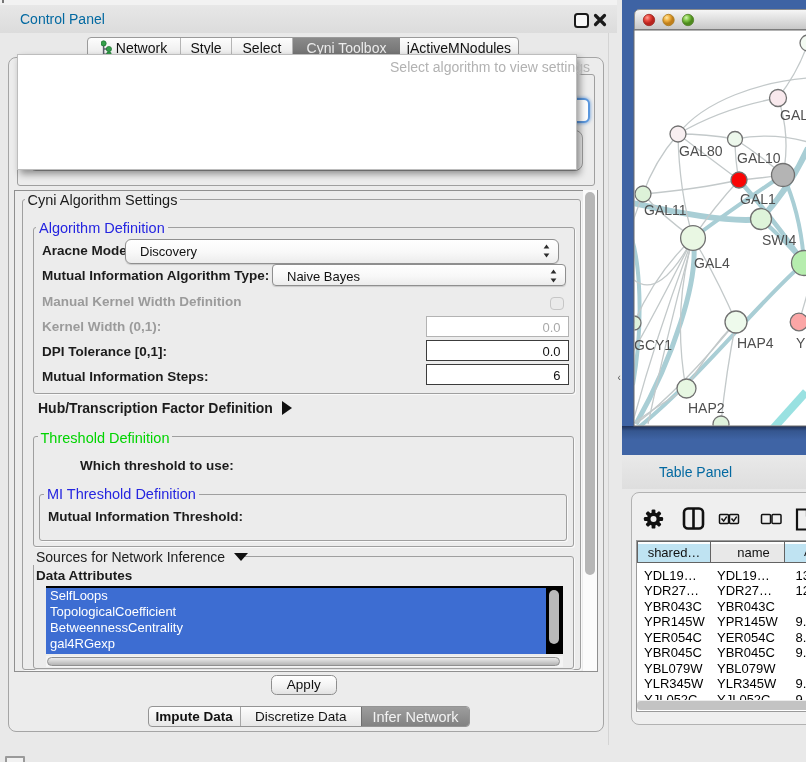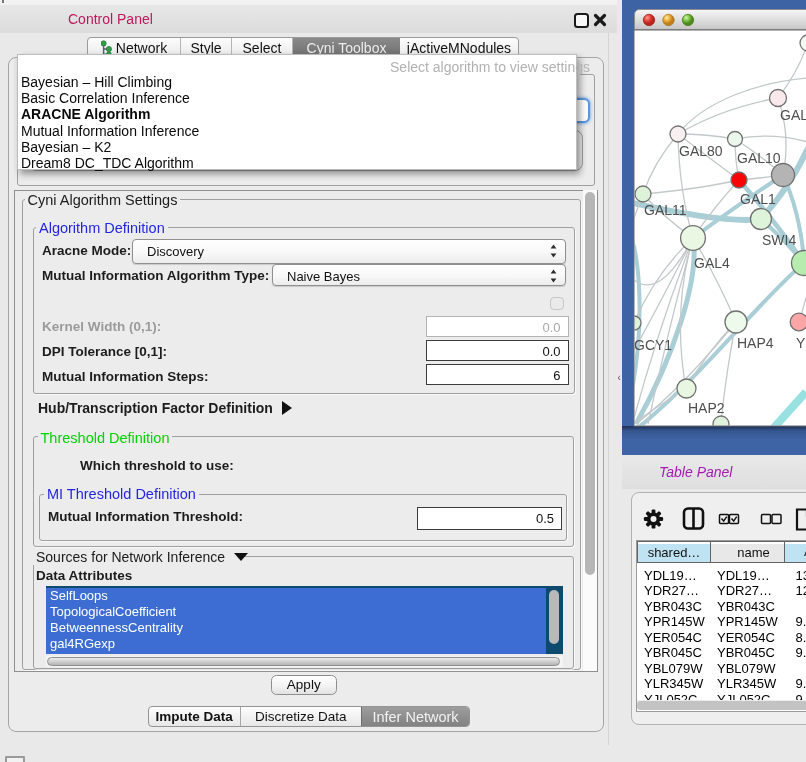--- a/index.html
+++ b/index.html
@@ -23,21 +23,21 @@
 </head>
 <body>
 <div id="stage">
 
   <div class="abs" style="left:0;top:0;width:617px;height:762px;background:#e9e9e9;"></div>
 
   <div class="abs" style="left:0;top:0;width:617px;height:5px;background:#f2f2f2;"></div>
   <div class="abs" style="left:2px;top:0;width:2px;height:3px;background:#777;"></div>
 
   <div class="abs" style="left:0;top:5px;width:617px;height:28px;background:linear-gradient(#e7e7e7,#dcdcdc);"></div>
-  <div class="abs" style="left:20px;top:11px;font-size:14px;color:#be185d;margin-left:48px;">Control Panel</div>
+  <div class="abs" style="left:20px;top:11px;font-size:14px;color:#0369a1;">Control Panel</div>
   <div class="abs" style="left:574px;top:12.5px;width:15px;height:15px;border:2.2px solid #1a1a1a;border-radius:3.5px;background:#f8f8f8;"></div>
   <svg class="abs" style="left:593px;top:13px;" width="14" height="14" viewBox="0 0 14 14">
       <path d="M2.5 2.5 L11.5 11.5 M11.5 2.5 L2.5 11.5" stroke="#1a1a1a" stroke-width="3.2" stroke-linecap="round"></path>
     </svg>
 
   <div class="abs" style="left:87px;top:37px;width:432px;height:21px;border:1px solid #9a9a9a;border-radius:4px;background:linear-gradient(#fdfdfd,#e9e9e9);overflow:hidden;display:flex;">
     <div style="width:93px;border-right:1px solid #b5b5b5;display:flex;align-items:center;justify-content:center;font-size:14px;color:#111;">
       <svg width="11" height="16" viewBox="0 0 11 16" style="margin-right:4px;">
         <path d="M 2.6 4 V 14.2 H 6.5 M 2.6 9 H 6.5" stroke="#5a5f6b" stroke-width="1.5" fill="none"></path>
         <circle cx="2.6" cy="3.4" r="2.6" fill="#35a04a" stroke="#1e7030" stroke-width="0.7"></circle>
@@ -60,37 +60,38 @@
   <div class="gbox" style="left:21.5px;top:198.5px;width:559.5px;height:471.5px;"></div>
   <div class="grouptitle" style="left:24.5px;top:191.5px;color:#1c1c1c;">Cyni Algorithm Settings</div>
 
   <div class="abs" style="left:583px;top:190px;width:14px;height:481px;background:#fbfbfb;"></div>
   <div class="abs" style="left:584.5px;top:192px;width:10px;height:383px;background:#b6b6b6;border-radius:5px;"></div>
 
   <div class="gbox" style="left:33px;top:227px;width:541.5px;height:167px;"></div>
   <div class="grouptitle" style="left:36px;top:220px;color:#2525e0;">Algorithm Definition</div>
 
   <div class="lbl" style="left:42px;top:243px;">Aracne Mode:</div>
-  <div class="combo" style="left:132px;top:239px;width:434px;height:25px;">
+  <div class="combo" style="left:125px;top:239px;width:434px;height:25px;border-radius:6px;">
     <span class="ctext">Discovery</span>
       <svg class="stp" width="9" height="16" viewBox="0 0 9 16">
         <path d="M4.5 1.5 L7.4 5.6 H1.6 Z" fill="#2c2c2c"></path>
         <path d="M4.5 14.5 L1.6 10.4 H7.4 Z" fill="#2c2c2c"></path>
       </svg>
   </div>
 
   <div class="lbl" style="left:42px;top:268px;">Mutual Information Algorithm Type:</div>
   <div class="combo" style="left:272px;top:264px;width:294px;height:22px;">
     <span class="ctext">Naive Bayes</span>
       <svg class="stp" width="9" height="16" viewBox="0 0 9 16">
         <path d="M4.5 1.5 L7.4 5.6 H1.6 Z" fill="#2c2c2c"></path>
         <path d="M4.5 14.5 L1.6 10.4 H7.4 Z" fill="#2c2c2c"></path>
       </svg>
   </div>
 
+  <div class="lbl dis" style="left:42px;top:294px;">Manual Kernel Width Definition</div>
   <div class="abs" style="left:549.5px;top:296.5px;width:14px;height:13px;border:1px solid #c6c6c6;border-radius:4px;background:#eaeaea;"></div>
 
   <div class="lbl dis" style="left:42px;top:319px;">Kernel Width (0,1):</div>
   <div class="tfield" style="left:426px;top:315.5px;width:142.5px;height:21.5px;border:1px solid #b3b3b3;color:#a9a9a9;">
       <span>0.0</span>
     </div>
 
   <div class="lbl" style="left:42px;top:343.5px;">DPI Tolerance [0,1]:</div>
   <div class="tfield" style="left:426px;top:339.5px;width:142.5px;height:21.5px;border:1.5px solid #3c3c3c;color:#111;">
       <span>0.0</span>
@@ -105,30 +106,27 @@
   <div class="abs" style="left:282px;top:401px;width:0;height:0;border-left:10px solid #111;border-top:7px solid transparent;border-bottom:7px solid transparent;"></div>
 
   <div class="gbox" style="left:33px;top:436px;width:540.5px;height:111px;"></div>
   <div class="grouptitle" style="left:37.5px;top:429.5px;color:#00d400;">Threshold Definition</div>
 
   <div class="lbl" style="left:80px;top:457.5px;">Which threshold to use:</div>
 
   <div class="gbox" style="left:39px;top:493.5px;width:528px;height:47px;"></div>
   <div class="grouptitle" style="left:44px;top:486px;color:#2525e0;">MI Threshold Definition</div>
   <div class="lbl" style="left:48px;top:508.5px;">Mutual Information Threshold:</div>
-  <div class="tfield" style="left:417px;top:507px;width:145px;height:22.5px;border:1.5px solid #3c3c3c;color:#111;">
-      <span>0.5</span>
-    </div>
 
   <div class="gbox" style="left:33px;top:555.5px;width:540.5px;height:113px;"></div>
   <div class="grouptitle" style="left:33px;top:548.5px;color:#1c1c1c;font-size:14px;">Sources for Network Inference &nbsp;&nbsp;</div>
   <div class="abs" style="left:234px;top:553px;width:0;height:0;border-top:8px solid #111;border-left:7px solid transparent;border-right:7px solid transparent;"></div>
   <div class="lbl" style="left:36px;top:568px;">Data Attributes</div>
 
-  <div class="abs" style="left:46px;top:586px;width:517px;height:68px;background:#0c4a6e;overflow:hidden;">
+  <div class="abs" style="left:46px;top:586px;width:517px;height:68px;background:#000000;overflow:hidden;">
     <div style="position:absolute;left:0;top:2px;width:500px;height:66px;background:#3d6dd2;"></div>
     <div style="position:absolute;left:4px;top:2px;font-size:13px;color:#fff;line-height:16.1px;">SelfLoops<br>TopologicalCoefficient<br>BetweennessCentrality<br>gal4RGexp</div>
     <div style="position:absolute;left:503px;top:4px;width:10px;height:54px;background:#b9b9b9;border-radius:5px;"></div>
   </div>
 
   <div class="abs" style="left:46px;top:655.5px;width:517px;height:11px;background:#f4f4f4;"></div>
   <div class="abs" style="left:47px;top:656.5px;width:513px;height:9px;background:linear-gradient(#ececec,#b4b4b4);border:1px solid #8f8f8f;border-radius:5px;"></div>
 
   <div class="abs" style="left:270.5px;top:675px;width:66.5px;height:20px;border:1px solid #8e8e8e;border-radius:5.5px;background:linear-gradient(#ffffff,#f3f3f3 55%,#e2e2e2);text-align:center;font-size:13.5px;color:#111;line-height:18px;">Apply</div>
 
@@ -139,28 +137,20 @@
   </div>
 
   <div class="abs" style="left:608px;top:33px;width:1px;height:712px;background:#d4d4d4;"></div>
 
   <div class="abs" style="left:617.5px;top:371.5px;font-size:10px;color:#555;">‹</div>
 
   <div class="abs" style="left:5px;top:756px;width:20px;height:10px;border:2px solid #9a9a9a;border-radius:1px;background:#f2f2f2;"></div>
 
   <div class="abs" style="left:17px;top:54px;width:560px;height:116px;background:#fff;border:1px solid #bdbdbd;box-shadow:3px 4px 7px rgba(0,0,0,.4);z-index:50;">
     <div style="position:absolute;left:14px;top:4px;width:100%;text-align:right;font-size:14px;color:#b2b2b2;">Select algorithm to view settings</div>
-    <div style="position:absolute;left:3px;top:19px;font-size:14px;color:#0a0a0a;line-height:16.2px;">
-      Bayesian – Hill Climbing<br>
-      Basic Correlation Inference<br>
-      <b>ARACNE Algorithm</b><br>
-      Mutual Information Inference<br>
-      Bayesian – K2<br>
-      Dream8 DC_TDC Algorithm
-    </div>
   </div>
 
   <svg class="abs" style="left:622px;top:0;" width="184" height="455" viewBox="622 0 184 455">
     <defs>
       <clipPath id="winclip">
           <rect x="634.5" y="30" width="172" height="395.5"></rect>
         </clipPath>
       <radialGradient id="redg" cx="35%" cy="30%">
           <stop offset="0%" stop-color="#ff9d94"></stop>
           <stop offset="55%" stop-color="#e8463c"></stop>
@@ -270,21 +260,21 @@
         <text x="634" y="350">GCY1</text>
         <text x="737" y="348">HAP4</text>
         <text x="796" y="348">Y</text>
         <text x="688" y="413">HAP2</text>
       </g>
     </g>
     <rect x="634" y="30" width="200" height="396" fill="none" stroke="#6b6b6b" stroke-width="1"></rect>
   </svg>
 
   <div class="abs" style="left:622px;top:455px;width:184px;height:34px;background:linear-gradient(#e9e9e9,#dedede);"></div>
-  <div class="abs" style="left:659px;top:464px;font-size:14px;color:#a21caf;font-style:italic;">Table Panel</div>
+  <div class="abs" style="left:659px;top:464px;font-size:14px;color:#0369a1;">Table Panel</div>
 
   <div class="abs" style="left:631px;top:492px;width:190px;height:232.5px;border:1px solid #b2b2b2;border-radius:8px;background:#efefef;overflow:hidden;">
 
     <svg class="abs" style="left:11px;top:13px;" width="178" height="28" viewBox="0 0 178 28">
 
       <g transform="translate(10.5,13)">
         <g fill="#111">
           <circle r="6.6"></circle>
           <g>
             <rect x="-1.9" y="-9.6" width="3.8" height="5" rx="1.2"></rect>

